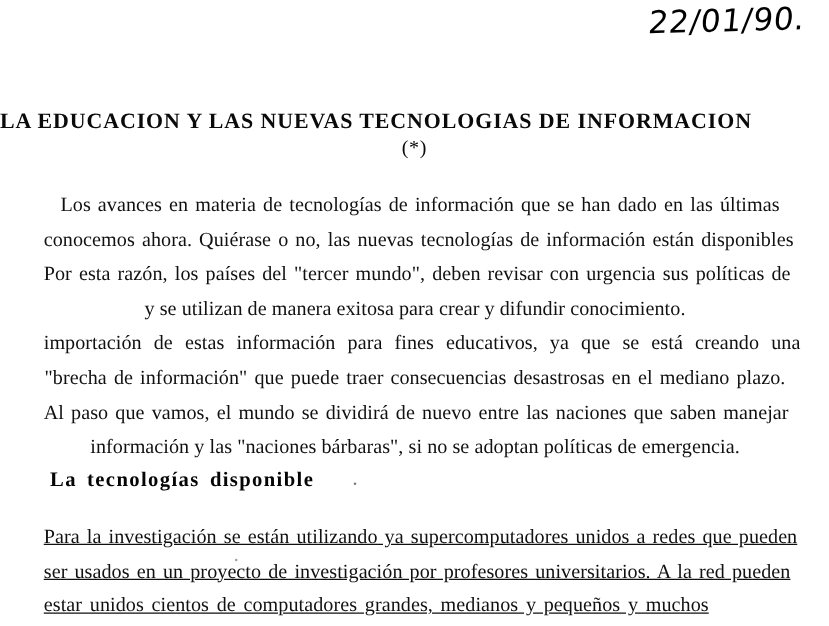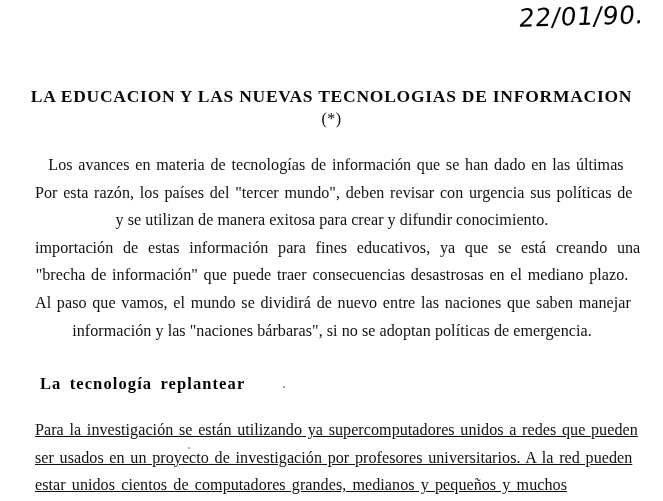--- a/index.html
+++ b/index.html
@@ -36,21 +36,20 @@
     transform: skewX(-7deg) rotate(-1.5deg);
     white-space: nowrap;
   }
 
   
   .doc-title {
     position: absolute;
     top: 86px;
     left: 0;
     width: 663px;
-    text-align: center;
     font-size: 17.5px;
     font-weight: bold;
     letter-spacing: 0.75px;
     color: #0a0a0a;
     white-space: nowrap;
   }
   .title-asterisk {
     position: absolute;
     top: 110px;
     left: 0;
@@ -114,29 +113,30 @@
 
 <div class="page">
 
   <div class="handwritten-date">22/01/90.</div>
 
   <div class="doc-title">LA EDUCACION Y LAS NUEVAS TECNOLOGIAS DE INFORMACION</div>
   <div class="title-asterisk">(*)</div>
 
   <div class="body-block" id="body-para-block">
     <div class="text-line indent just-1">Los avances en materia de tecnologías de información que se han dado en las últimas</div>
+    <div class="text-line just-1">conocemos ahora. Quiérase o no, las nuevas tecnologías de información están disponibles</div>
     <div class="text-line just-1">Por esta razón, los países del "tercer mundo", deben revisar con urgencia sus políticas de</div>
     <div class="text-line">y se utilizan de manera exitosa para crear y difundir conocimiento.</div>
     <div class="text-line just-3">importación de estas información para fines educativos, ya que se está creando una</div>
     <div class="text-line just-1">"brecha de información" que puede traer consecuencias desastrosas en el mediano plazo.</div>
     <div class="text-line just-1">Al paso que vamos, el mundo se dividirá de nuevo entre las  naciones que saben manejar</div>
     <div class="text-line">información y las "naciones bárbaras", si no se adoptan políticas de emergencia.</div>
   </div>
 
-  <div class="section-heading">La tecnología replantear</div>
+  <div class="section-heading">La tecnologías disponible</div>
 
   <div class="body-block" id="body-tail-block">
     <div class="text-line just-1">Para la investigación se están utilizando ya supercomputadores unidos a redes que pueden</div>
     <div class="text-line just-1">ser usados en un proyecto de investigación por profesores universitarios. A la red pueden</div>
     <div class="text-line just-4">estar unidos cientos de computadores grandes, medianos y pequeños y muchos</div>
   </div>
 
   <div class="speck" id="speck-heading"></div>
   <div class="speck" id="speck-body"></div>
 

